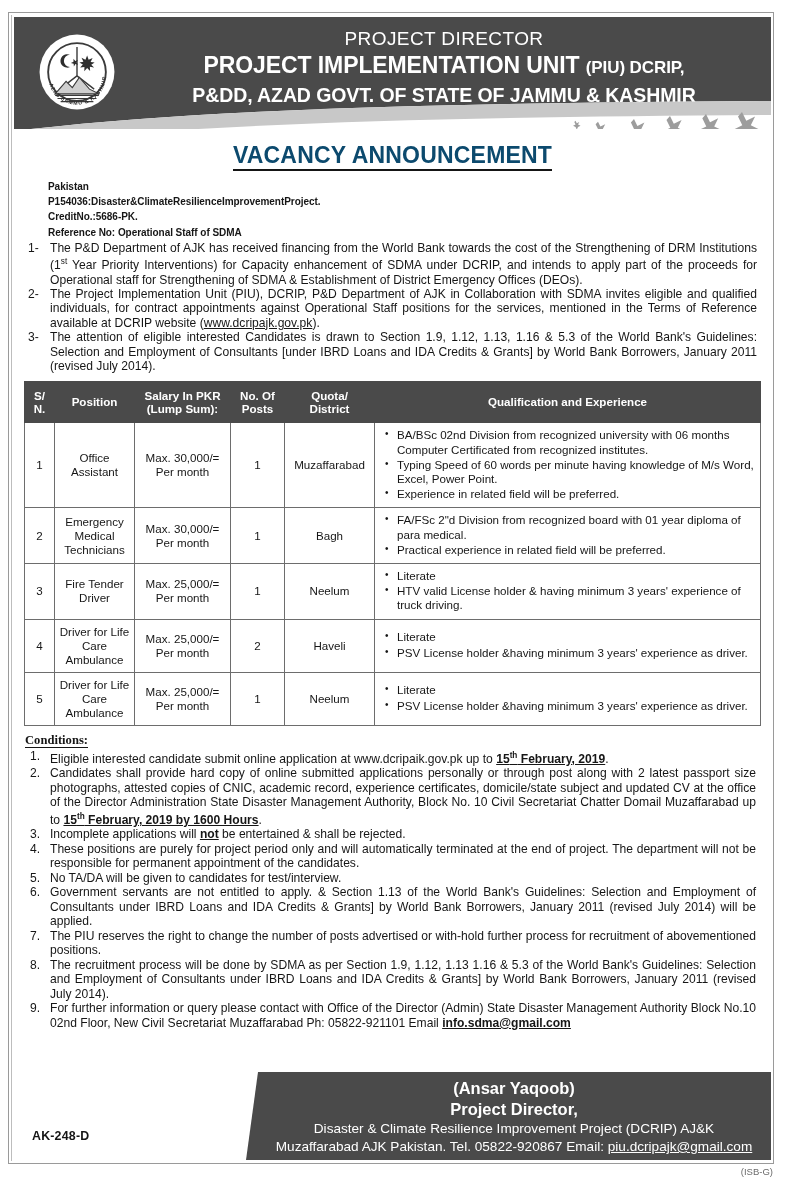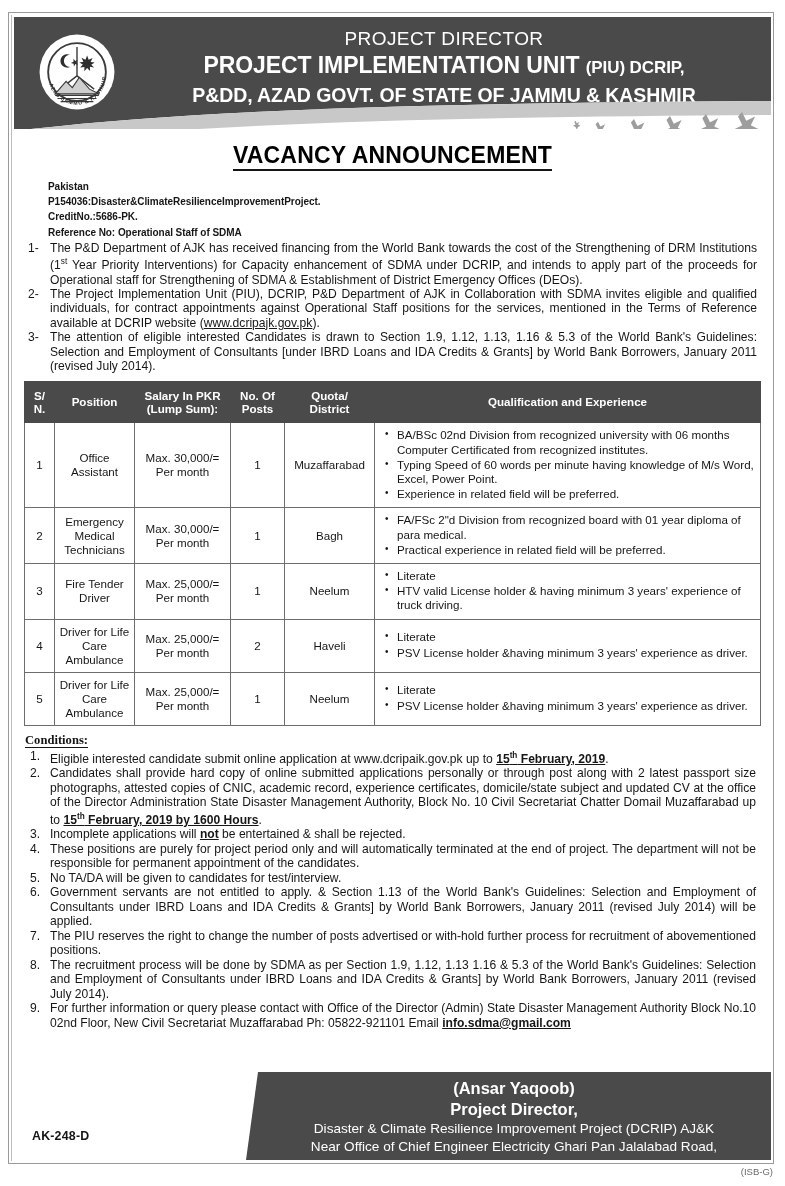--- a/index.html
+++ b/index.html
@@ -103,21 +103,21 @@
     left: 14px;
     top: 130px;
     width: 757px;
   }
   .vacancy-title {
     text-align: center;
     font-size: 23px;
     font-weight: bold;
     letter-spacing: 0.2px;
     padding: 12px 0 2px 0;
-    color: #000000;
+    color: #0c4a6e;
   }
   .vacancy-title span {
     border-bottom: 2px solid #151515;
     padding-bottom: 1px;
   }
 
   .intro {
     padding: 8px 10px 0 10px;
     font-size: 12.2px;
     line-height: 14.6px;
@@ -507,19 +507,18 @@
 
   <div class="footer">
     <svg class="footer-notch" viewBox="0 0 258 88" preserveAspectRatio="none">
       <path d="M0 0 L244 0 L232 88 L0 88 Z" fill="#ffffff"></path>
     </svg>
     <div class="ak-code">AK-248-D</div>
     <div class="footer-body">
       <div class="f-name">(Ansar Yaqoob)</div>
       <div class="f-role">Project Director,</div>
       <div class="f-line">Disaster &amp; Climate Resilience Improvement Project (DCRIP) AJ&amp;K</div>
-      <div class="f-line">Near Office of Chief Engineer Electricity Ghari Pan Jalalabad Road,</div>
       <div class="f-line"><span>Muzaffarabad AJK Pakistan. Tel. 05822-920867  Email: </span><span class="u">piu.dcripajk@gmail.com</span></div>
     </div>
   </div>
 
   <div class="isb">(ISB-G)</div>
 </div>
 
 </body></html>

